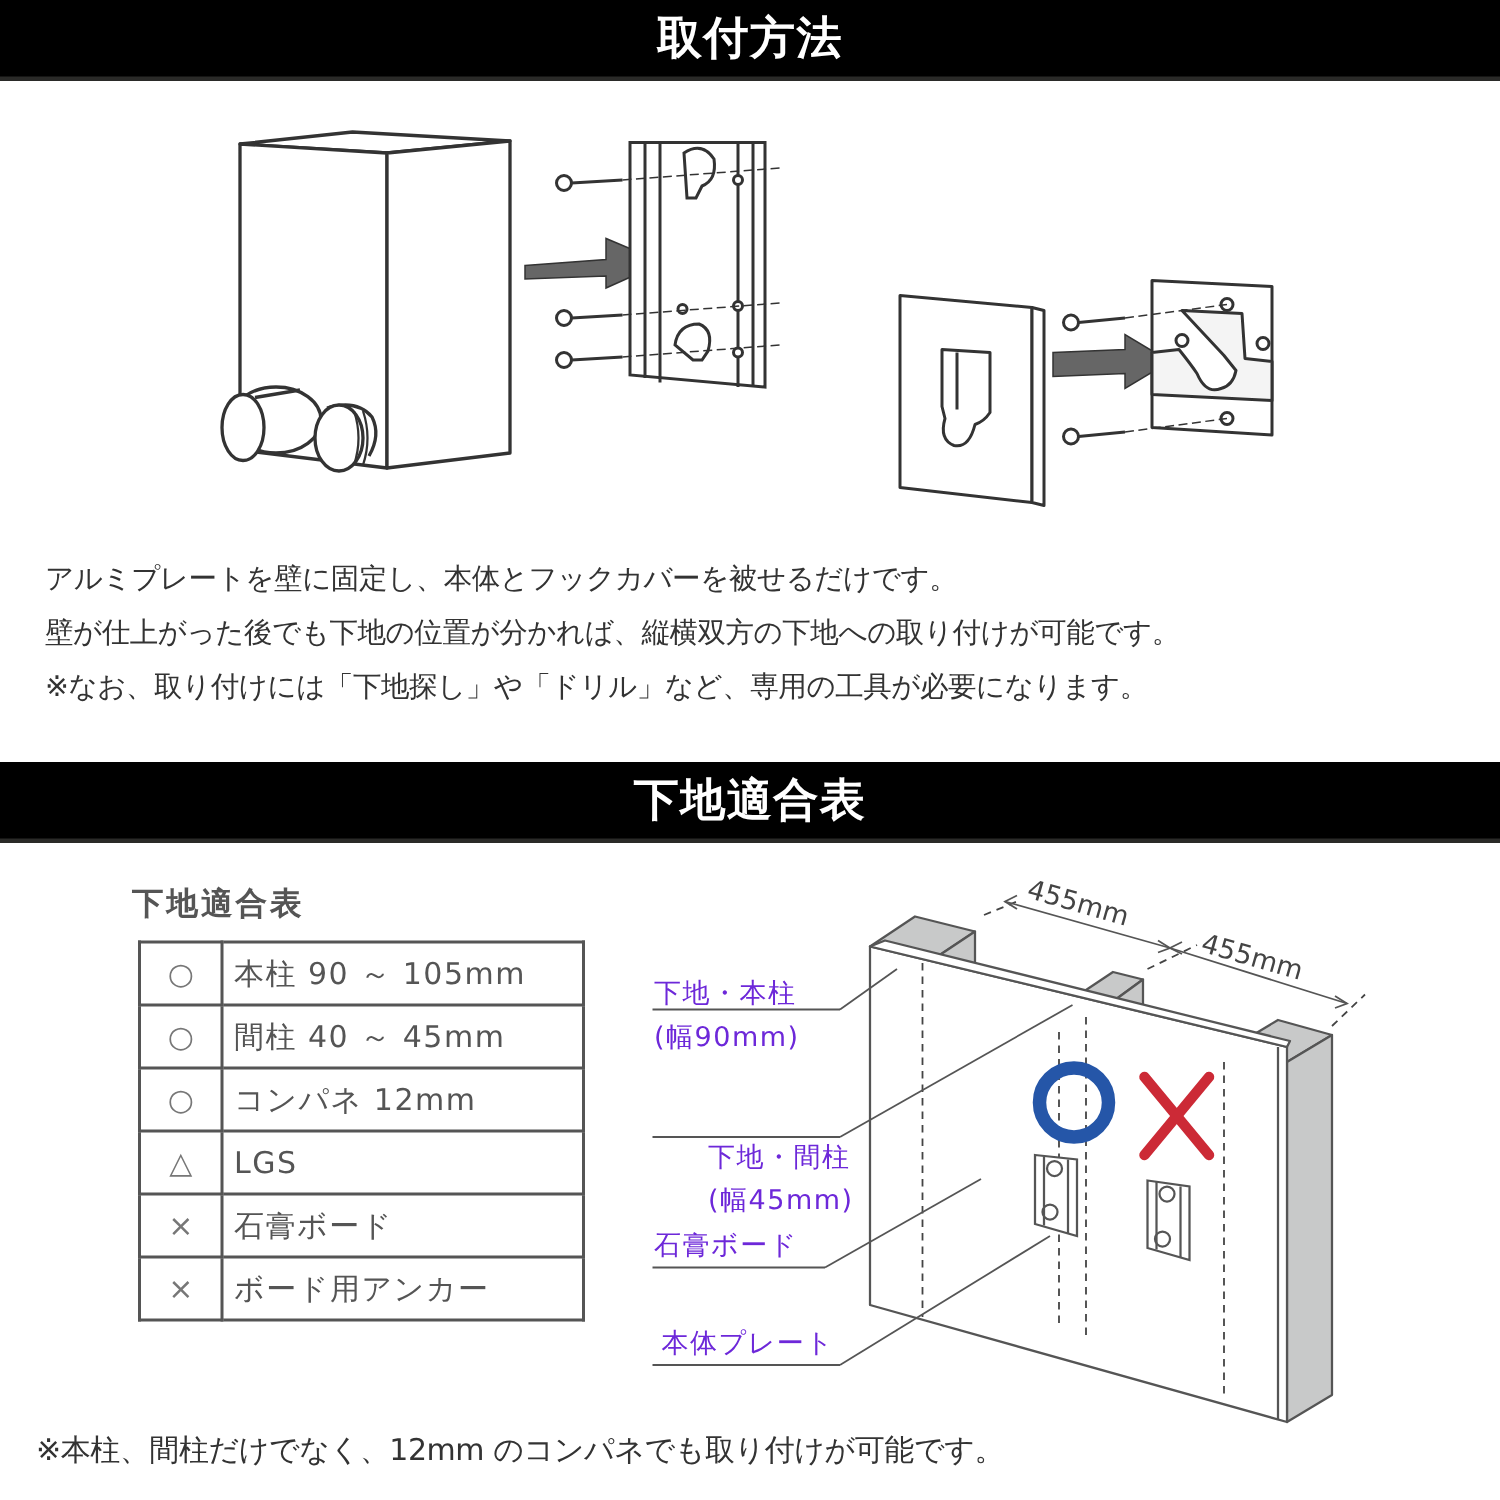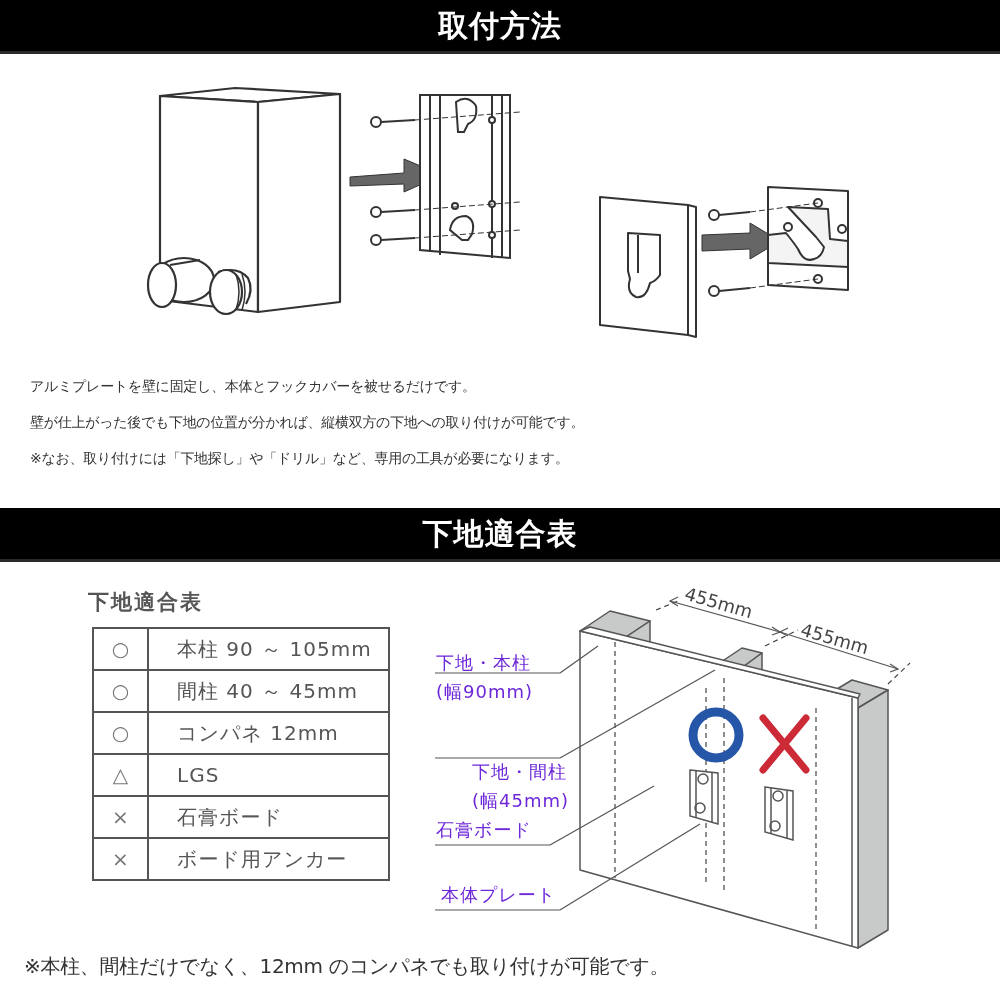--- a/index.html
+++ b/index.html
@@ -2,27 +2,27 @@
 <html><head>
 <meta charset="utf-8">
 <style>
   * { margin: 0; padding: 0; box-sizing: border-box; }
   body { width: 1000px; height: 1000px; background: #ffffff; position: relative; overflow: hidden; font-family: "DejaVu Sans", sans-serif; color: #333333; }
   .banner { position: absolute; left: 0; width: 1000px; background: #000000; color: #ffffff; text-align: center; font-weight: bold; font-size: 30px; letter-spacing: 1px; }
   .banner::after { content: ""; position: absolute; left: 0; right: 0; bottom: 0; height: 3px; background: #2a2a28; }
   #banner1 { top: 0; height: 54px; line-height: 52px; }
   #banner2 { top: 508px; height: 54px; line-height: 52px; }
   .illus { position: absolute; }
-  .desc { position: absolute; left: 30px; top: 368px; font-size: 14px; line-height: 36px; color: #333; letter-spacing: -0.3px; }
+  .desc { position: absolute; left: 30px; top: 368px; font-size: 19px; line-height: 36px; color: #333; letter-spacing: -0.3px; }
   .desc div { white-space: nowrap; }
   .tbl-title { position: absolute; left: 88px; top: 588px; font-size: 21px; font-weight: bold; color: #555; letter-spacing: 2px; }
   table.compat { position: absolute; left: 92px; top: 627px; border-collapse: collapse; width: 298px; }
   table.compat td { border: 2px solid #555; height: 42px; font-size: 20px; color: #555; }
   table.compat td.mark { width: 55px; text-align: center; font-size: 20px; color: #777; }
-  table.compat td.label { padding-left: 28px; letter-spacing: 1px; white-space: nowrap; }
+  table.compat td.label { padding-left: 7px; letter-spacing: 1px; white-space: nowrap; }
   .callout { position: absolute; font-size: 18px; color: #6d28d9; white-space: nowrap; letter-spacing: 1px; }
   .footnote { position: absolute; left: 24px; top: 953px; font-size: 20px; color: #333; white-space: nowrap; letter-spacing: -0.3px; }
   .dim { position: absolute; font-size: 18px; color: #444; white-space: nowrap; }
 </style>
 </head>
 <body>
 
 <div class="banner" id="banner1">
   <span>取付方法</span>
 </div>

